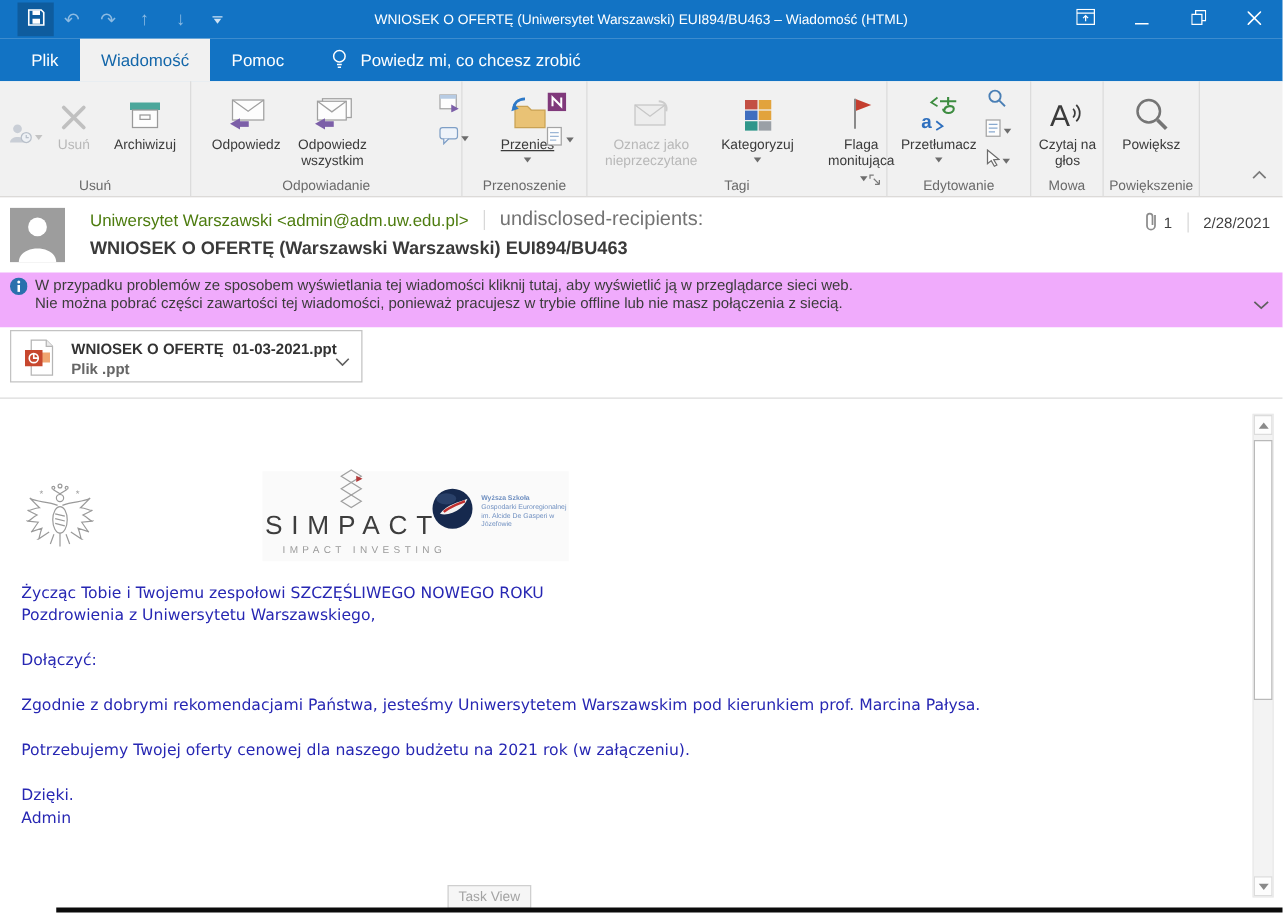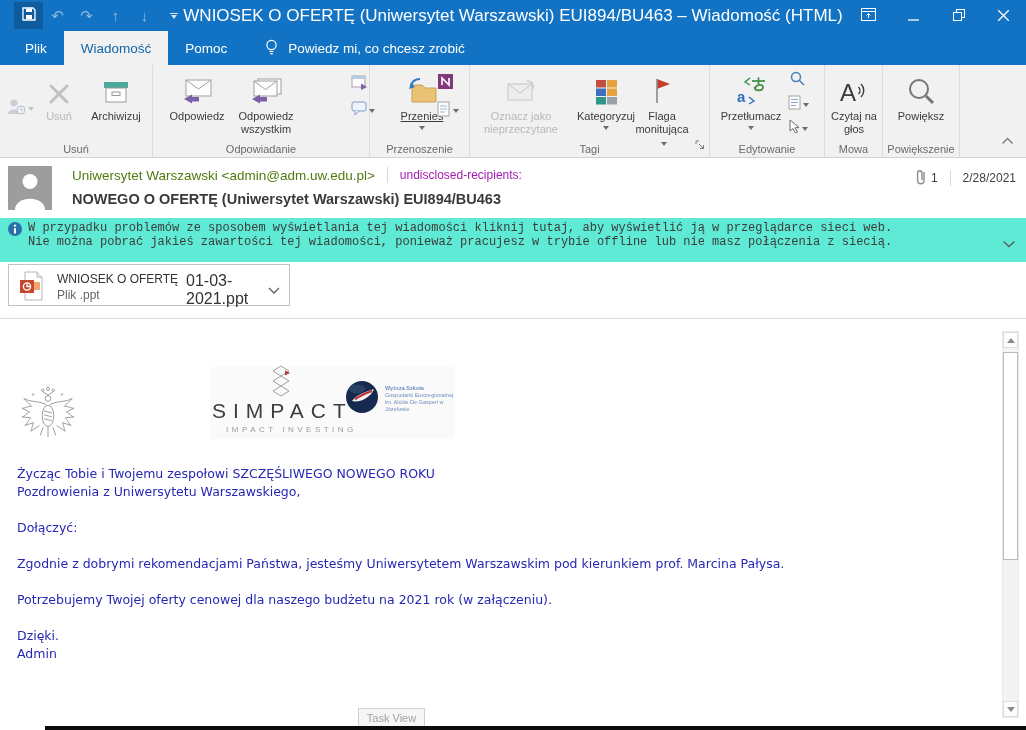--- a/index.html
+++ b/index.html
@@ -15,21 +15,21 @@
   .qat { position:absolute; left:14px; top:0; height:31px; display:flex; align-items:center; }
   .qbtn { width:29px; height:27px; display:flex; align-items:center; justify-content:center;
           color:#8cbbe3; font-size:15px; }
   .qbtn.save { background:#0e5c9e; }
   .qat-custom { display:flex; flex-direction:column; align-items:center; gap:1px; }
   .qat-custom .bar { width:8px; border-top:1.5px solid #cfe3f4; }
   .tri { width:0; height:0; border-left:3.5px solid transparent; border-right:3.5px solid transparent;
          border-top:4px solid #6d6d6d; }
   .tri.white { border-top-color:#cfe3f4; }
   .title-text { position:absolute; left:50%; top:0; transform:translateX(-50%); height:31px;
-    display:flex; align-items:center; color:#ffffff; font-size:17px; white-space:nowrap; }
+    display:flex; align-items:center; color:#ffffff; font-size:11px; white-space:nowrap; }
   .wincontrols { position:absolute; right:0; top:0; height:31px; display:flex; }
   .wbtn { width:45px; height:31px; display:flex; align-items:center; justify-content:center; color:#fff; }
 
   
   .tabrow { position:absolute; top:31px; left:0; right:0; height:34px; background:#1273c4;
             display:flex; align-items:stretch; color:#ffffff; font-size:13.5px; }
   .tab { padding:0 17px; display:flex; align-items:center; cursor:default; }
   .tab.active { background:#f1f1f1; color:#1366a9; }
   .tellme { display:flex; align-items:center; gap:9px; margin-left:20px; }
 
@@ -50,48 +50,48 @@
     border-right:3.5px solid transparent; border-top:4px solid #6d6d6d; margin-left:3px; }
   .dialog-launcher { position:absolute; right:4px; bottom:3px; }
   .collapse-btn { position:absolute; right:12px; bottom:8px; }
 
   
   .msgheader { position:absolute; top:158px; left:0; right:0; height:60px; background:#fff; }
   .avatar { position:absolute; left:8px; top:8px; width:44px; height:44px; overflow:hidden; }
   .sender-row { position:absolute; left:72px; top:9px; display:flex; align-items:center; }
   .sender { font-size:13.5px; color:#4d7c0f; }
   .vsep { width:1px; height:16px; background:#d8d8d8; margin:0 12px; }
-  .recipients { font-size:12px; color:#a21caf; }
+  .recipients { font-size:16px; color:#737373; }
   .subject { position:absolute; left:72px; top:33px; font-size:14.5px; font-weight:bold; color:#3a3a3a; }
   .meta { position:absolute; right:10px; top:10px; display:flex; align-items:center; font-size:12px; color:#3f3f3f; }
   .attach-count { margin-left:4px; }
 
   
-  .infobar { position:absolute; top:218px; left:0; right:0; height:44px; background:#5eead4;font-family:Liberation Mono, monospace; }
+  .infobar { position:absolute; top:218px; left:0; right:0; height:44px; background:#f0abfc; }
   .info-icon { position:absolute; left:8px; top:4px; }
   .info-lines { position:absolute; left:28px; top:3px; font-size:12px; color:#3c3c3c; line-height:14px; }
   .infobar .expand { position:absolute; right:10px; top:17px; }
 
   
-  .attachrow { position:absolute; top:262px; left:0; right:0; height:56px; background:#fff; }
+  .attachrow { position:absolute; top:262px; left:0; right:0; height:56px; background:#fff;font-weight:bold; }
   .attach-chip { position:absolute; left:8px; top:2px; width:282px; height:42px;
     border:1px solid #c3c3c3; background:#fff; }
   .attach-chip .fileicon { position:absolute; left:9px; top:6px; }
   .attach-name { position:absolute; left:48px; top:7px; font-size:12px; color:#333; }
-  .attach-filename { position:absolute; left:177px; top:7px; font-size:16px; color:#333; }
+  .attach-filename { position:absolute; left:177px; top:7px; font-size:12px; color:#333; }
   .attach-type { position:absolute; left:48px; top:23px; font-size:12px; color:#666; }
   .attach-expand { position:absolute; right:9px; top:15px; }
 
   
   .bodyarea { position:absolute; top:318px; left:0; right:0; bottom:4px; background:#fff;
     border-top:1px solid #dcdcdc; }
   .uw-logo { position:absolute; left:20px; top:64px; display:flex; align-items:center; gap:8px; }
   .uw-text { font-family:"Liberation Serif", serif; font-size:11.5px; letter-spacing:2.5px;
     color:#8d8d8d; line-height:15px; }
-  .simpact-block { position:absolute; left:210px; top:48px; width:245px; height:72px; background:#fafafa; }
+  .simpact-block { position:absolute; left:210px; top:58px; width:245px; height:72px; background:#fafafa; }
   .simpact-mark { position:absolute; left:58px; top:-2px; }
   .simpact-word { position:absolute; left:2px; top:32px; font-size:21px; letter-spacing:7px;
     color:#3d3d3d; font-weight:500; }
   .simpact-sub { position:absolute; left:16px; top:58px; font-size:8px; letter-spacing:3.5px; color:#9a9a9a; }
   .wsge { position:absolute; left:134px; top:12px; display:flex; align-items:center; gap:5px; }
   .wsge-lines { font-size:5.5px; color:#6f8fc0; line-height:7px; }
   .wsge-lines .l1 { font-weight:bold; }
   .mailtext { position:absolute; left:17px; top:146px; color:#2727b3; font-size:12.5px;
     line-height:18px; font-family:"DejaVu Sans", sans-serif; }
   .mailtext p { margin:0 0 18px 0; }
@@ -328,21 +328,21 @@
               <rect x="12" y="1" width="10" height="7.5" fill="#e2a33c"></rect>
               <rect x="1" y="9.5" width="10" height="7.5" fill="#3f6ebf"></rect>
               <rect x="12" y="9.5" width="10" height="7.5" fill="#e2a33c"></rect>
               <rect x="1" y="18" width="10" height="7.5" fill="#2f968a"></rect>
               <rect x="12" y="18" width="10" height="7.5" fill="#9aa0a6"></rect>
             </svg>
         </span>
         <span class="rlabel">Kategoryzuj</span>
         <span class="tri"></span>
       </div>
-      <div class="rbtn" style="left:161px; width:62px;">
+      <div class="rbtn" style="left:188px; width:62px;">
         <span class="ricon">
           <svg width="20" height="28" viewBox="0 0 20 28">
               <polygon points="5,2 18,7 5,12" fill="#c43e2f"></polygon>
               <line x1="5" y1="2" x2="5" y2="26" stroke="#8a8a8a" stroke-width="1.6"></line>
             </svg>
         </span>
         <span class="rlabel"><span>Flaga monitująca</span><span class="caret-inline"></span></span>
       </div>
       <div class="dialog-launcher">
         <svg width="10" height="10" fill="none" stroke="#7a7a7a">
@@ -441,21 +441,21 @@
           <rect width="44" height="44" fill="#9d9d9d"></rect>
           <circle cx="22" cy="15.5" r="7.5" fill="#ffffff"></circle>
           <path d="M7 44 C7 29 37 29 37 44 Z" fill="#ffffff"></path>
         </svg>
     </div>
     <div class="sender-row">
       <span class="sender">Uniwersytet Warszawski &lt;admin@adm.uw.edu.pl&gt;</span>
       <span class="vsep"></span>
       <span class="recipients">undisclosed-recipients:</span>
     </div>
-    <div class="subject">NOWEGO O OFERTĘ (Uniwersytet Warszawski) EUI894/BU463</div>
+    <div class="subject">WNIOSEK O OFERTĘ (Warszawski Warszawski) EUI894/BU463</div>
     <div class="meta">
       <span>
         <svg width="12" height="17" viewBox="0 0 12 17" fill="none" stroke="#8c8c8c" stroke-width="1.4">
             <path d="M9 4 V12.5 a3.2 3.2 0 0 1 -6.4 0 V5 a2.2 2.2 0 0 1 4.4 0 V12"></path>
           </svg>
       </span>
       <span class="attach-count">1</span>
       <span class="vsep"></span>
       <span>2/28/2021</span>
     </div>
@@ -464,21 +464,21 @@
   <div class="infobar">
     <span class="info-icon">
       <svg width="14" height="14">
           <circle cx="7" cy="7" r="7" fill="#2a70ad"></circle>
           <rect x="6" y="6" width="2" height="5.5" fill="#ffffff"></rect>
           <circle cx="7" cy="3.6" r="1.2" fill="#ffffff"></circle>
         </svg>
     </span>
     <div class="info-lines">
       <div>W przypadku problemów ze sposobem wyświetlania tej wiadomości kliknij tutaj, aby wyświetlić ją w przeglądarce sieci web.</div>
-      <div>Nie można pobrać jakieś zawartości tej wiadomości, ponieważ pracujesz w trybie offline lub nie masz połączenia z siecią.</div>
+      <div>Nie można pobrać części zawartości tej wiadomości, ponieważ pracujesz w trybie offline lub nie masz połączenia z siecią.</div>
     </div>
     <span class="expand">
       <svg width="14" height="8" fill="none" stroke="#5f5f5f" stroke-width="1.4">
           <path d="M1.5 1.5 L7 6.5 L12.5 1.5"></path>
         </svg>
     </span>
   </div>
 
   <div class="attachrow">
     <div class="attach-chip">

